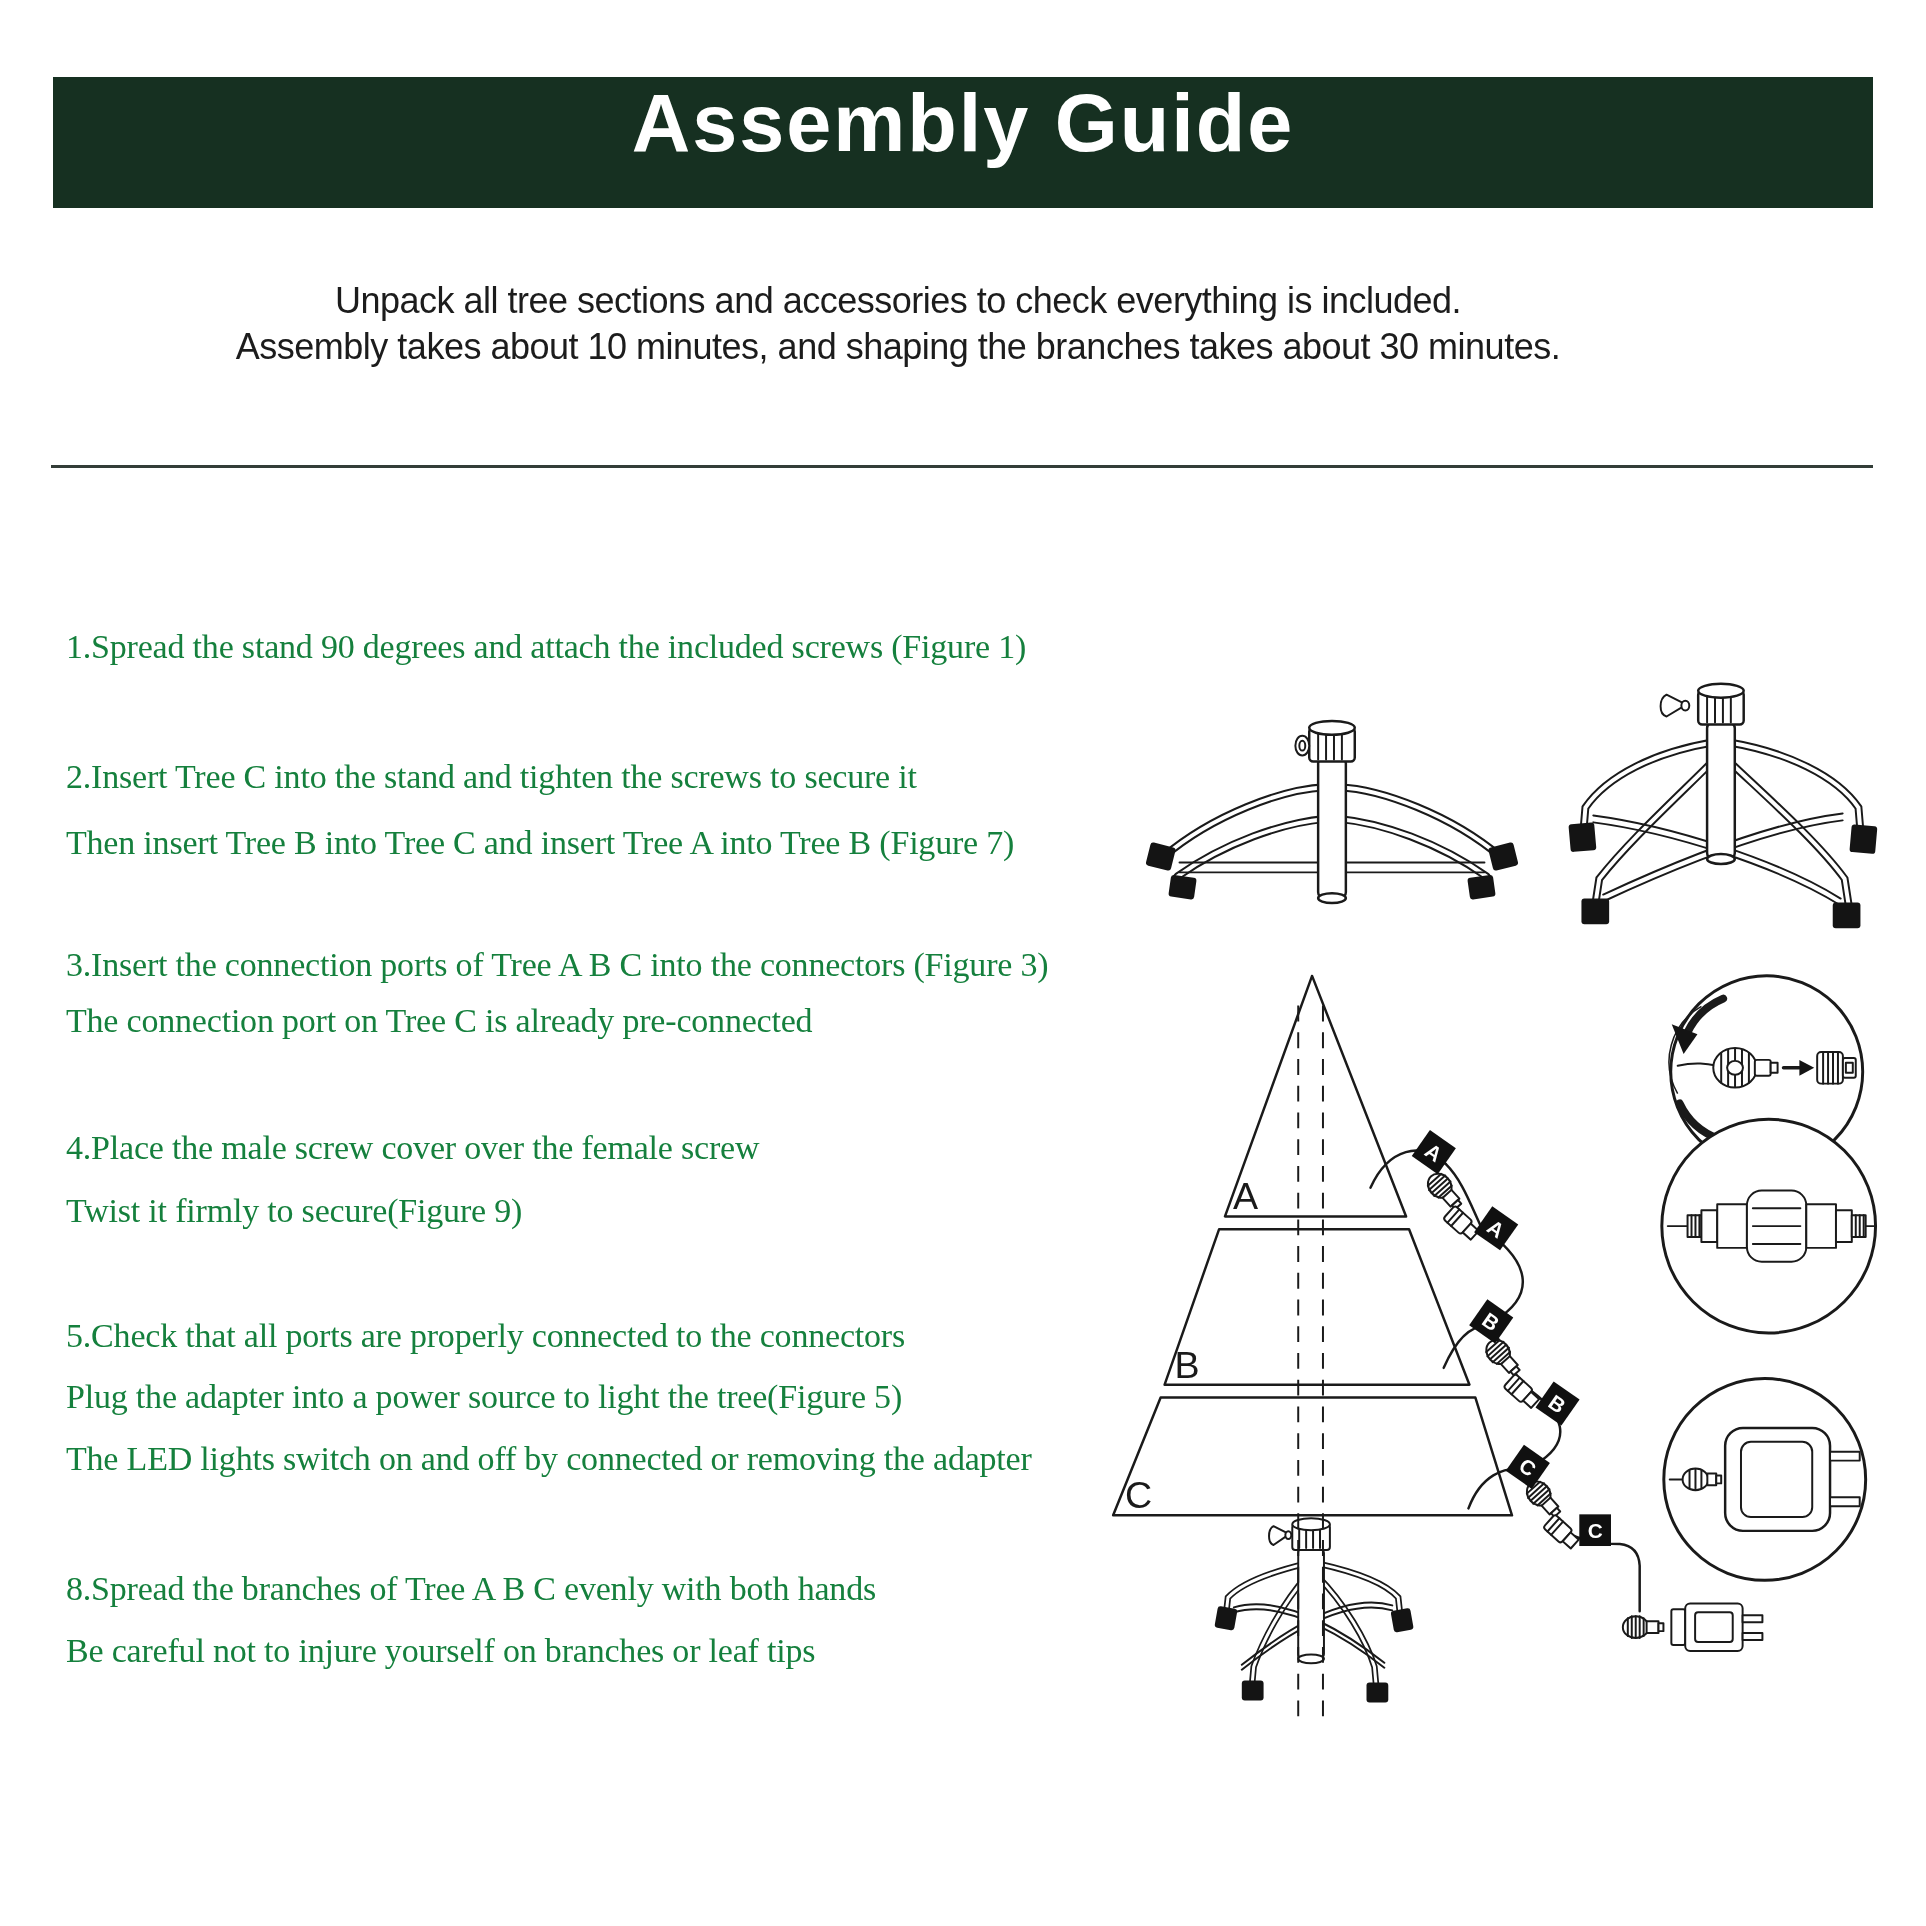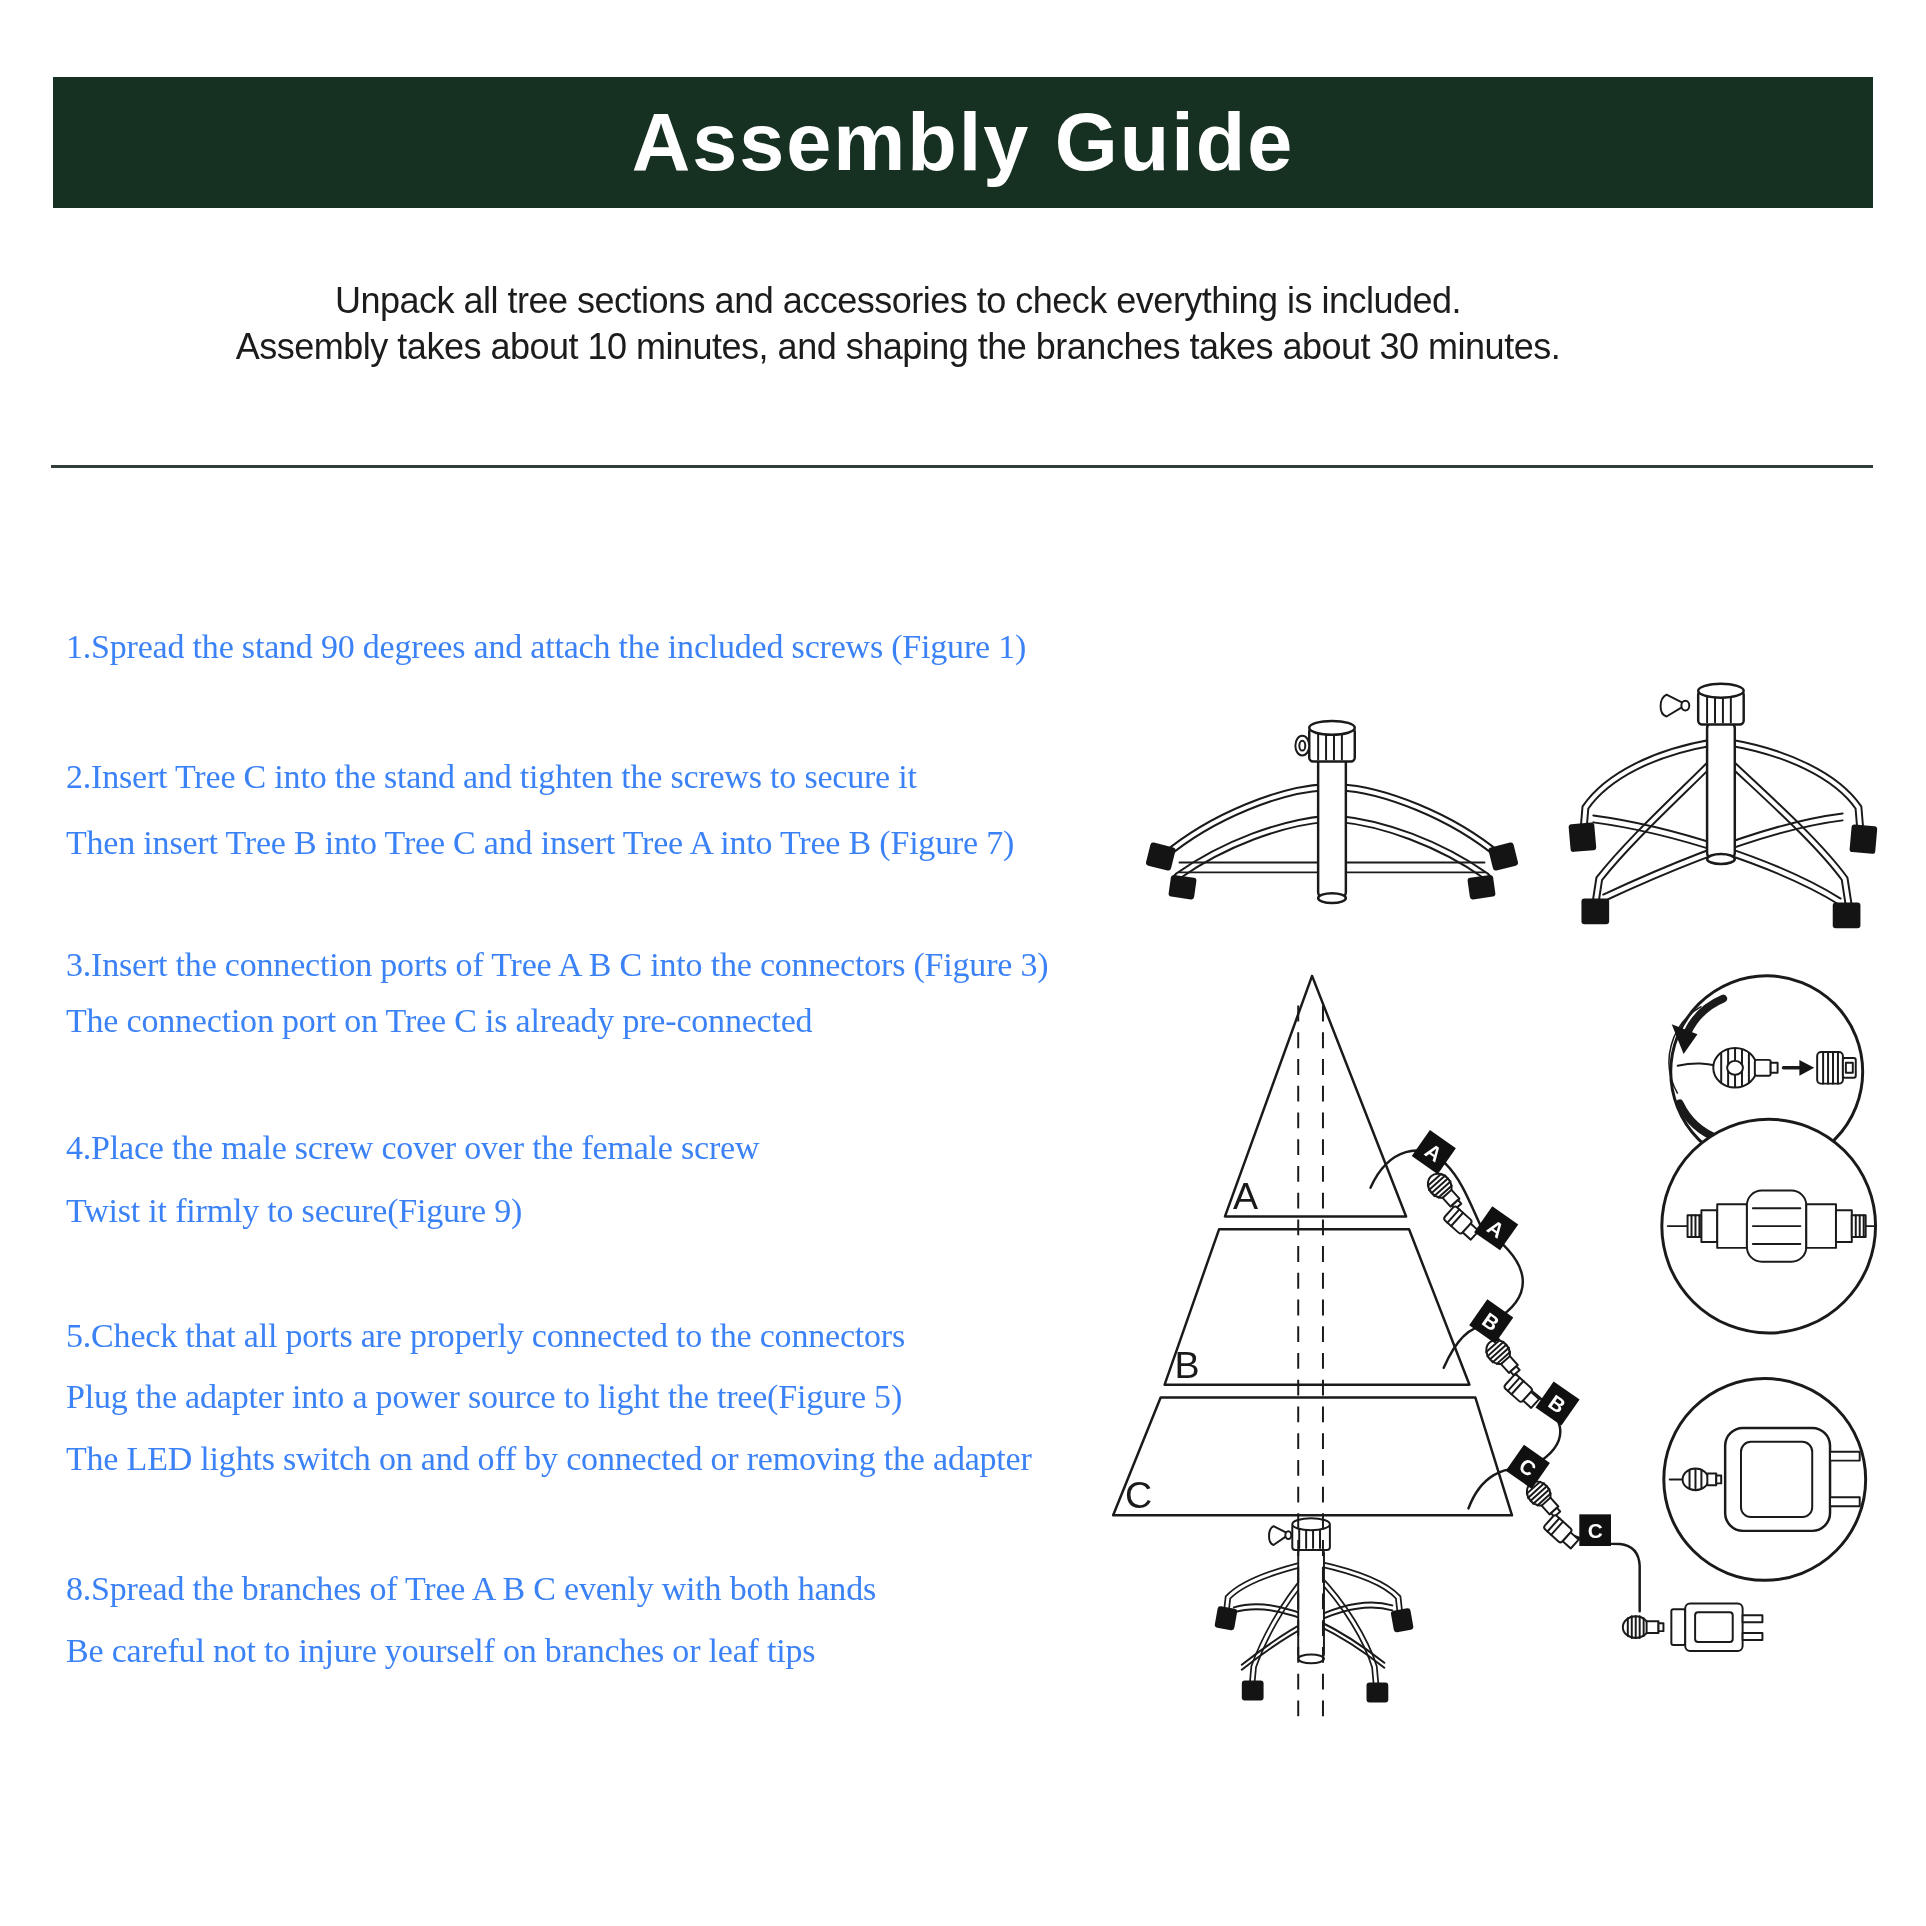--- a/index.html
+++ b/index.html
@@ -1,27 +1,27 @@
 <!DOCTYPE html>
 <html><head>
 <meta charset="utf-8">
 <title>Assembly Guide</title>
 <style>
   html,body{margin:0;padding:0;background:#ffffff;}
   .page{position:relative;width:1927px;height:1927px;background:#ffffff;overflow:hidden;
         font-family:"Liberation Sans",sans-serif;color:#1a1a1a;}
   .banner{position:absolute;left:53px;top:77px;width:1820px;height:131px;
-          background:#163021;display:flex;align-items:center;justify-content:center;}
+          background:#163021;display:flex;align-items:flex-start;justify-content:center;}
   .banner h1{margin:0;font-family:"Liberation Sans",sans-serif;font-weight:bold;
              font-size:81px;letter-spacing:2px;color:#ffffff;}
   .intro{position:absolute;left:0;top:278px;width:1796px;text-align:center;
          font-size:36px;line-height:46px;letter-spacing:-0.5px;color:#1c1c1c;}
   .divider{position:absolute;left:51px;top:465px;width:1822px;height:3px;background:#333d38;}
   .step-line{position:absolute;left:66px;white-space:nowrap;
-             font-family:"Liberation Serif",serif;font-size:34px;letter-spacing:-0.2px;color:#3b82f6;}
+             font-family:"Liberation Serif",serif;font-size:34px;letter-spacing:-0.2px;color:#15803d;}
   svg.fig{position:absolute;}
   
   .ln{fill:none;stroke:#1a1a1a;stroke-width:2.5;stroke-linecap:round;stroke-linejoin:round;}
   .ln2{fill:none;stroke:#1a1a1a;stroke-width:2;stroke-linecap:round;stroke-linejoin:round;}
   .thin{fill:none;stroke:#1a1a1a;stroke-width:1.5;}
   .fw{fill:#ffffff;stroke:#1a1a1a;stroke-width:2.5;stroke-linejoin:round;}
   .fw2{fill:#ffffff;stroke:#1a1a1a;stroke-width:2;stroke-linejoin:round;}
   .blk{fill:#141414;stroke:none;}
   .tube-o{fill:none;stroke:#1a1a1a;stroke-width:8;stroke-linecap:round;}
   .tube-i{fill:none;stroke:#ffffff;stroke-width:4;stroke-linecap:round;}

